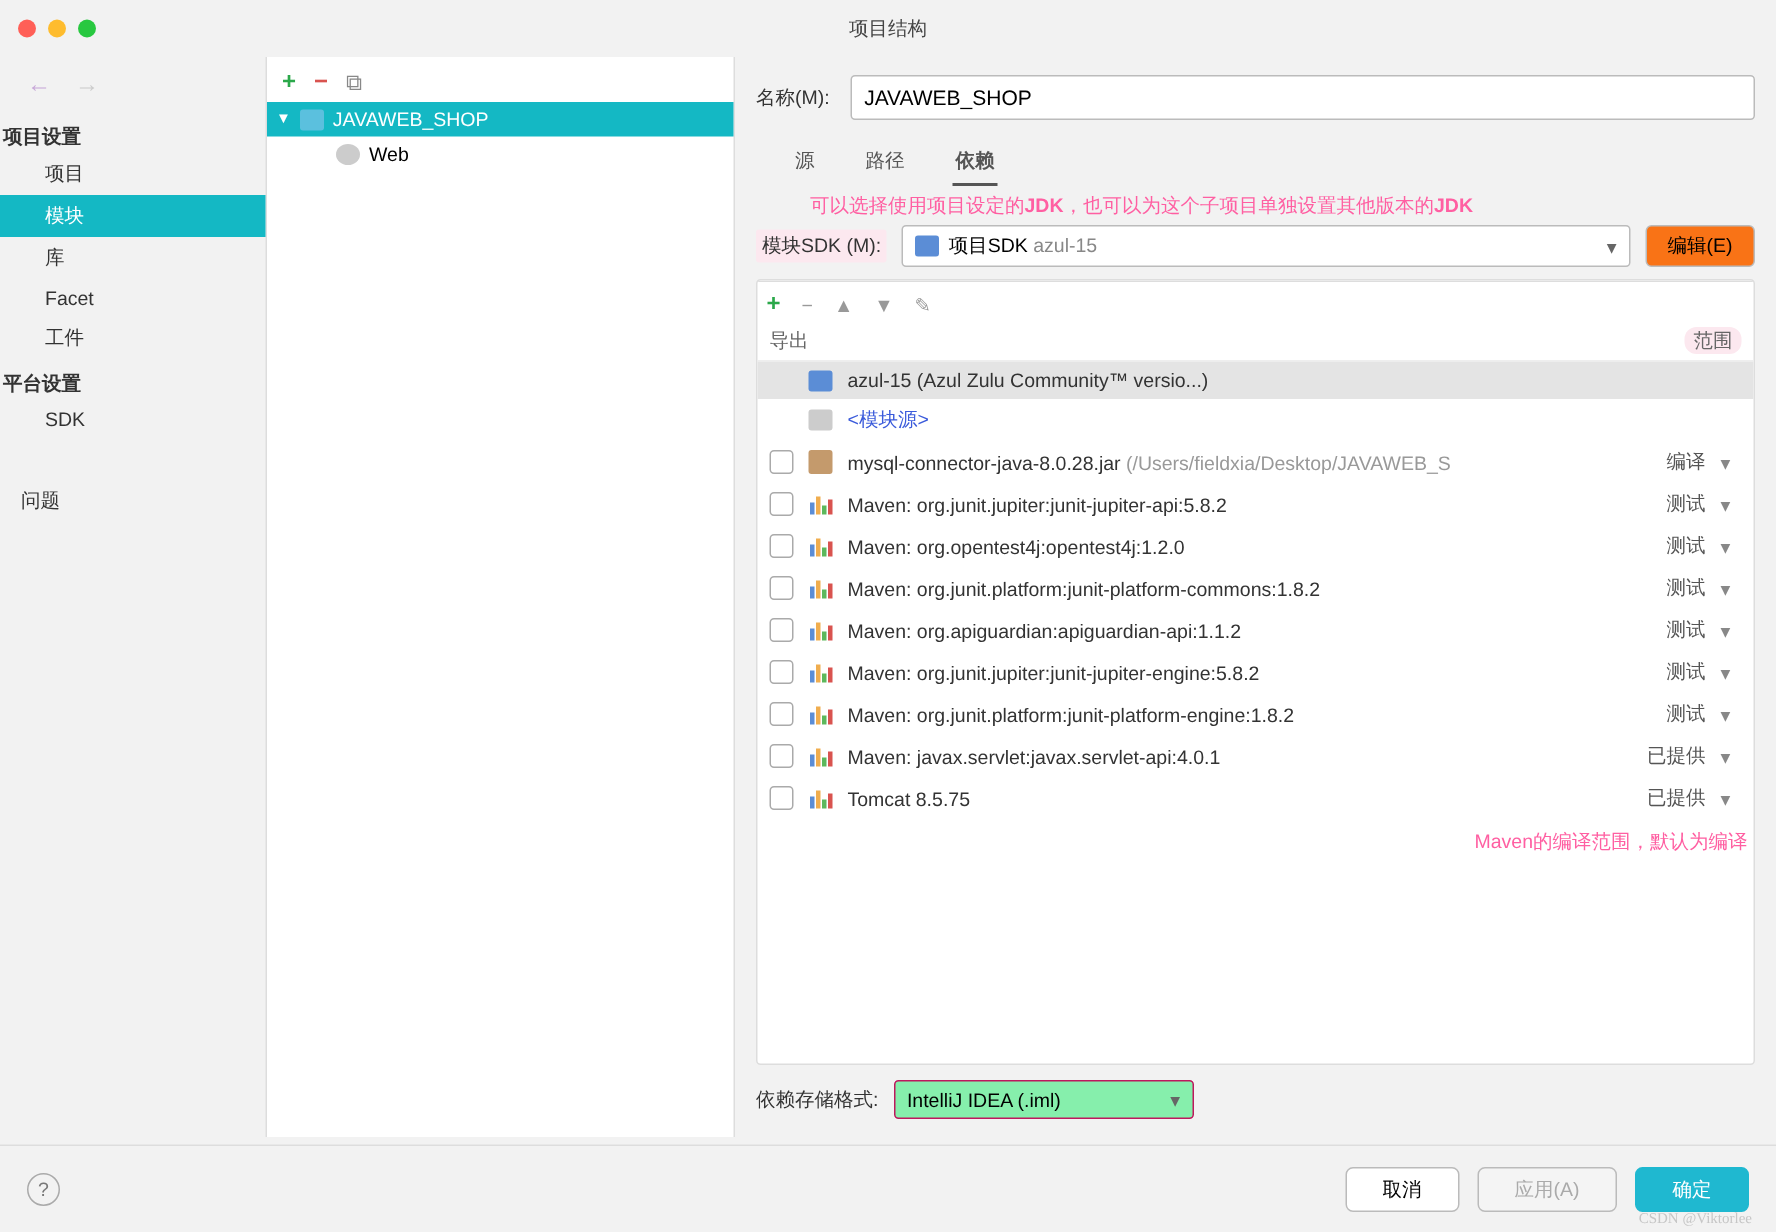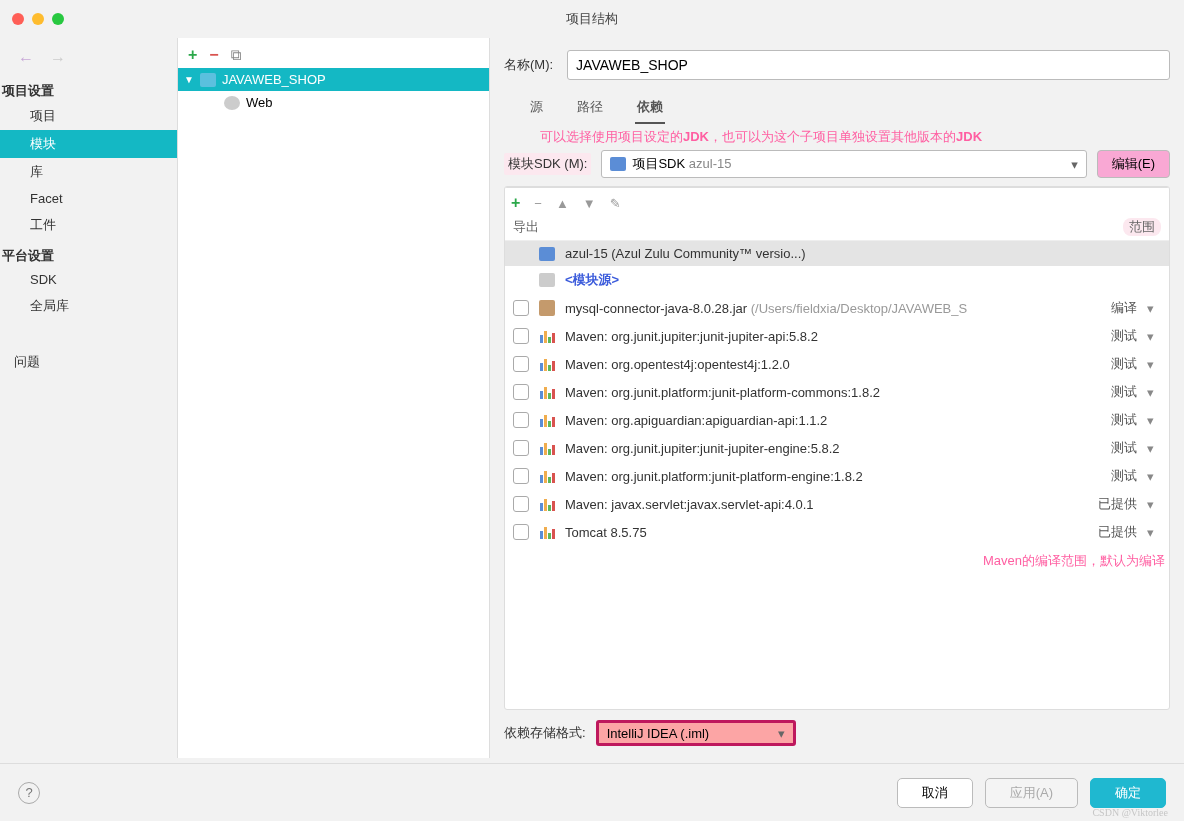--- a/index.html
+++ b/index.html
@@ -36,42 +36,42 @@
 .text-input { flex: 1; height: 30px; border: 1px solid #bbb; border-radius: 3px; padding: 0 8px; background: #fff; font-size: 14px; }
 .tabs { display: flex; gap: 30px; padding-left: 24px; margin-bottom: 2px; }
 .tab { padding: 6px 2px; color: #555; cursor: pointer; }
 .tab.active { font-weight: 600; border-bottom: 2px solid #555; }
 .annotation { color: #ff5fa2; font-size: 13px; margin: 2px 0 4px 0; }
 .annotation .bold { font-weight: 600; }
 .sdk-row { display: flex; align-items: center; gap: 10px; margin-bottom: 8px; }
 .sdk-row .hl { background: #fce8ef; padding: 2px 4px; border-radius: 2px; }
 .dropdown { flex: 1; height: 28px; border: 1px solid #bbb; border-radius: 3px; background: #fff; display: flex; align-items: center; padding: 0 8px; gap: 6px; position: relative; }
 .dd-caret { position: absolute; right: 8px; color: #666; }
-.btn { height: 28px; padding: 0 14px; border: 1px solid #bbb; border-radius: 4px; background: #f9a8d4; cursor: pointer; }
+.btn { height: 28px; padding: 0 14px; border: 1px solid #bbb; border-radius: 4px; background: #f97316; cursor: pointer; }
 .deps-toolbar { display: flex; gap: 14px; padding: 6px 6px 2px; align-items: center; border-top: 1px solid #ddd; color: #999; }
 .deps-header { display: flex; padding: 4px 8px; color: #666; border-bottom: 1px solid #eee; }
 .deps-header .export { width: 52px; }
 .deps-header .scope { margin-left: auto; background: #fce8ef; padding: 0 6px; border-radius: 8px; }
 .deps-list { flex: 1; overflow-y: auto; background: #fff; border: 1px solid #ddd; border-radius: 3px; }
 .dep-row { display: flex; align-items: center; padding: 5px 8px; gap: 10px; }
 .dep-row.selected { background: #e4e4e4; }
 .dep-check { width: 16px; height: 16px; border: 1px solid #aaa; border-radius: 3px; }
 .dep-spacer { width: 16px; }
 .dep-icon { width: 16px; height: 16px; display: inline-flex; align-items: center; justify-content: center; }
 .lib-bars { display: flex; gap: 1px; align-items: flex-end; height: 14px; }
 .lib-bars span { width: 3px; }
 .b1 { height: 8px; background: #5b8dd6; } .b2 { height: 12px; background: #f0ad4e; } .b3 { height: 6px; background: #5cb85c; } .b4 { height: 10px; background: #d9534f; }
 .dep-name { flex: 1; color: #333; white-space: nowrap; overflow: hidden; text-overflow: ellipsis; }
 .dep-name .gray { color: #999; }
-.dep-name.link { color: #3b5bdb; font-weight: bold; }
+.dep-name.link { color: #3b5bdb; }
 .dep-scope { width: 60px; color: #555; text-align: right; }
 .dep-caret { color: #888; width: 14px; }
 .bottom-annotation { color: #ff5fa2; text-align: right; padding: 6px 4px; }
 .storage-row { display: flex; align-items: center; gap: 10px; margin-top: auto; padding: 10px 0 12px; }
-.storage-dd { width: 200px; height: 26px; border: 3px solid #be185d; border-radius: 3px; background: #fca5a5; display: flex; align-items: center; padding: 0 8px; position: relative; }
+.storage-dd { width: 200px; height: 26px; border: 1px solid #be185d; border-radius: 3px; background: #86efac; display: flex; align-items: center; padding: 0 8px; position: relative; }
 .footer { position: absolute; bottom: 0; left: 0; right: 0; height: 58px; border-top: 1px solid #ddd; background: #f2f2f2; display: flex; align-items: center; padding: 0 18px; gap: 12px; }
 .help { width: 22px; height: 22px; border: 1px solid #aaa; border-radius: 50%; display: flex; align-items: center; justify-content: center; color: #777; }
 .footer .spacer { flex: 1; }
 .btn-footer { height: 30px; padding: 0 24px; border-radius: 5px; border: 1px solid #bbb; background: #fff; cursor: pointer; }
 .btn-footer.disabled { color: #aaa; background: #f4f4f4; }
 .btn-footer.primary { background: #1fb8d0; color: #fff; border-color: #1fb8d0; }
 .watermark { position: absolute; right: 16px; bottom: 3px; color: #c6c6c6; font-size: 10px; font-family: Liberation Serif, serif; }
 </style>
 </head>
 <body>
@@ -92,21 +92,20 @@
       <span class="arrow" style="color:#ccc">→</span>
     </div>
     <div class="section-header">项目设置</div>
     <div class="sidebar-item">项目</div>
     <div class="sidebar-item selected">模块</div>
     <div class="sidebar-item">库</div>
     <div class="sidebar-item">Facet</div>
     <div class="sidebar-item">工件</div>
     <div class="section-header" style="margin-top:6px">平台设置</div>
     <div class="sidebar-item">SDK</div>
-    <div class="sidebar-item">全局库</div>
     <div class="sidebar-item" style="margin-top:28px;padding-left:14px">问题</div>
   </div>
 
   <div class="tree-panel">
     <div class="tree-toolbar">
       <span class="plus">+</span>
       <span class="minus">−</span>
       <span class="copy-ic">⧉</span>
     </div>
     <div class="tree-row selected">

